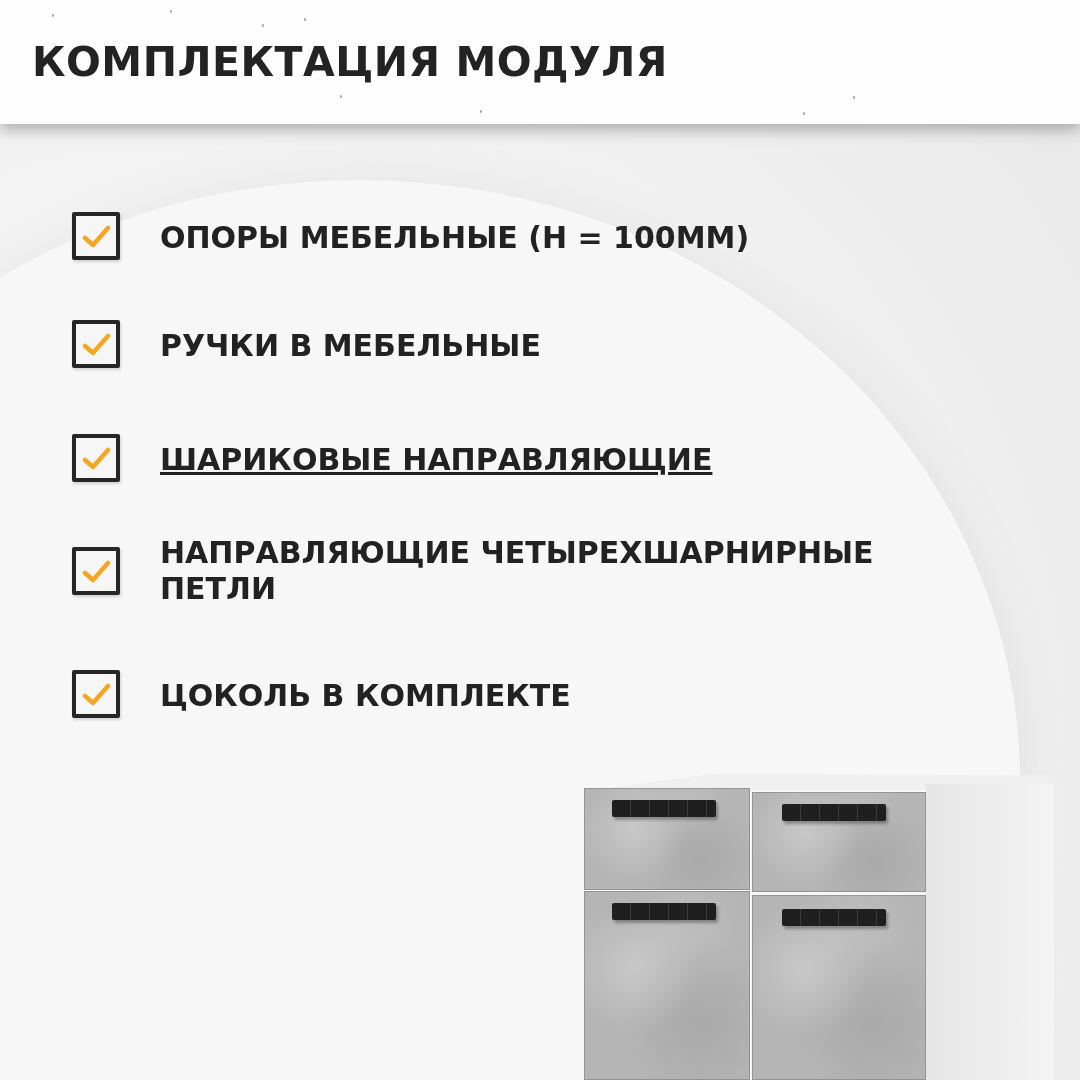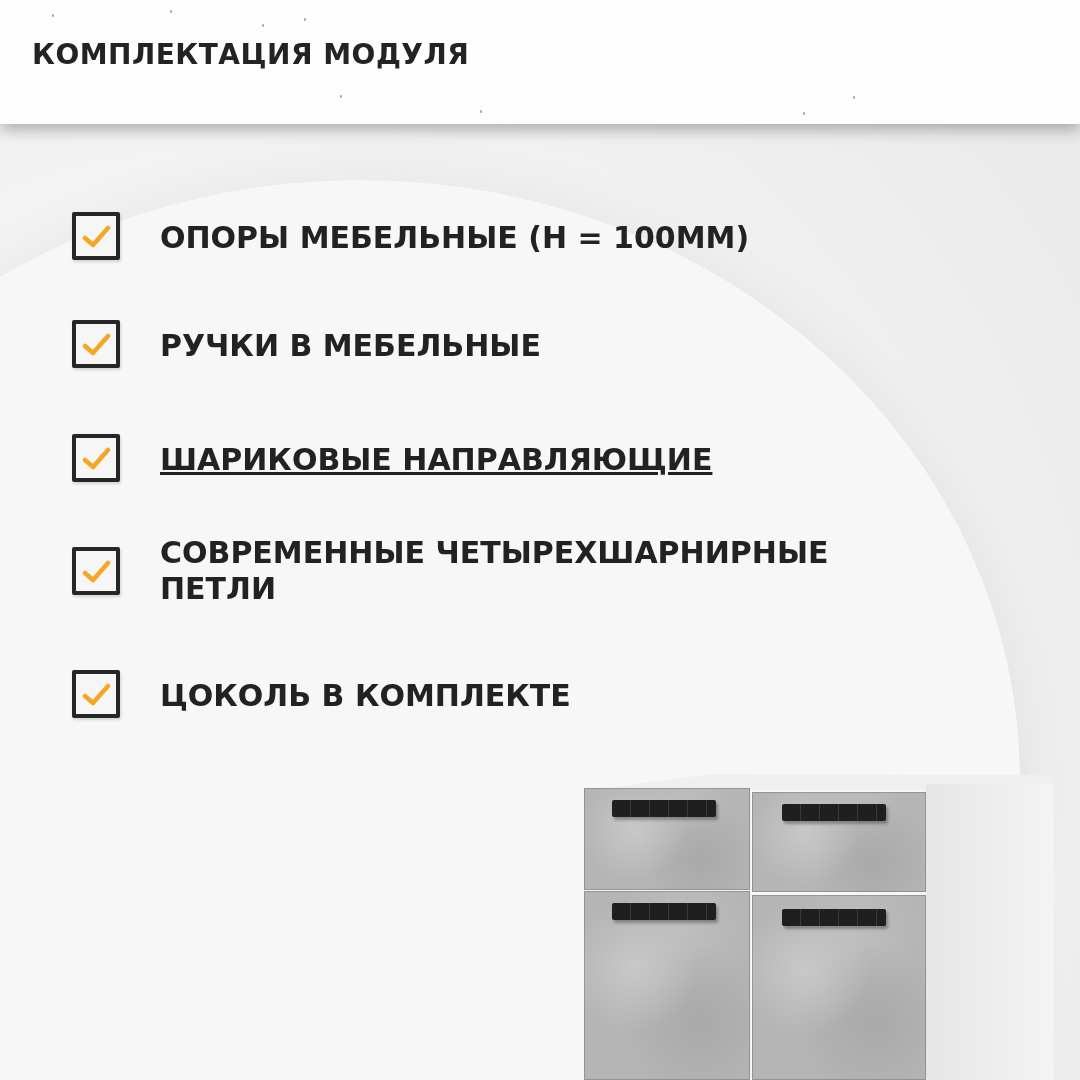--- a/index.html
+++ b/index.html
@@ -6,21 +6,21 @@
     body { width:1080px; height:1080px; overflow:hidden; position:relative;
       background: radial-gradient(circle at 20% 70%, #fdfdfd 0%, #f1f1f1 60%, #e8e8e8 100%);
       font-family: "DejaVu Sans", sans-serif; }
     .arc { position:absolute; border-radius:50%; pointer-events:none; }
     .arc1 { left:-300px; top:180px; width:1320px; height:1200px; background:#f7f7f7;
       box-shadow: 0 0 60px rgba(0,0,0,0.06); }
     .arc2 { left:-500px; top:270px; width:1530px; height:1400px; background:#fafafa;
       box-shadow: 0 0 40px rgba(0,0,0,0.05); }
     .header { position:absolute; left:0; top:0; width:1080px; height:124px; background:#fdfdfd;
       box-shadow: 0 6px 14px rgba(0,0,0,0.28); z-index:5; }
-    .title { position:absolute; left:32px; top:38px; font-weight:bold; font-size:28px;
+    .title { position:absolute; left:32px; top:38px; font-weight:bold; font-size:41px;
       color:#232323; letter-spacing:0.5px; }
     .speck { position:absolute; width:2px; height:3px; background:#aaa; border-radius:1px; }
     .item { position:absolute; left:72px; z-index:3; }
     .cb { position:absolute; left:0; width:48px; height:48px; border:4px solid #262626;
       border-radius:2px; background:#f6f6f6; box-sizing:border-box; box-shadow:1px 2px 3px rgba(0,0,0,0.15); }
     .cb svg { position:absolute; left:6px; top:7px; }
     .label { position:absolute; left:88px; font-weight:bold; font-size:30px; color:#222;
       white-space:nowrap; line-height:40px; }
     .cabinet { position:absolute; left:584px; top:774px; width:472px; height:306px; z-index:2; }
     .top { position:absolute; left:0; top:0; width:470px; height:16px; background:#f0f0f0;
@@ -81,21 +81,21 @@
   </div>
   <div class="label" style="top:6px;text-decoration:underline;">ШАРИКОВЫЕ НАПРАВЛЯЮЩИЕ</div>
 </div>
 
 <div class="item" style="top:533px;">
   <div class="cb" style="top:14px;">
     <svg width="30" height="28" viewBox="0 0 30 28">
         <path d="M3 15 L11 22 L26 5" fill="none" stroke="#f5a623" stroke-width="4.5" stroke-linecap="round" stroke-linejoin="round"></path>
       </svg>
   </div>
-  <div class="label" style="top:0px;">СОВРЕМЕННЫЕ ЧЕТЫРЕХШАРНИРНЫЕ</div>
+  <div class="label" style="top:0px;">НАПРАВЛЯЮЩИЕ ЧЕТЫРЕХШАРНИРНЫЕ</div>
   <div class="label" style="top:36px;">ПЕТЛИ</div>
 </div>
 
 <div class="item" style="top:670px;">
   <div class="cb" style="top:0px;">
     <svg width="30" height="28" viewBox="0 0 30 28">
         <path d="M3 15 L11 22 L26 5" fill="none" stroke="#f5a623" stroke-width="4.5" stroke-linecap="round" stroke-linejoin="round"></path>
       </svg>
   </div>
   <div class="label" style="top:6px;text-align:right;">ЦОКОЛЬ В КОМПЛЕКТЕ</div>

